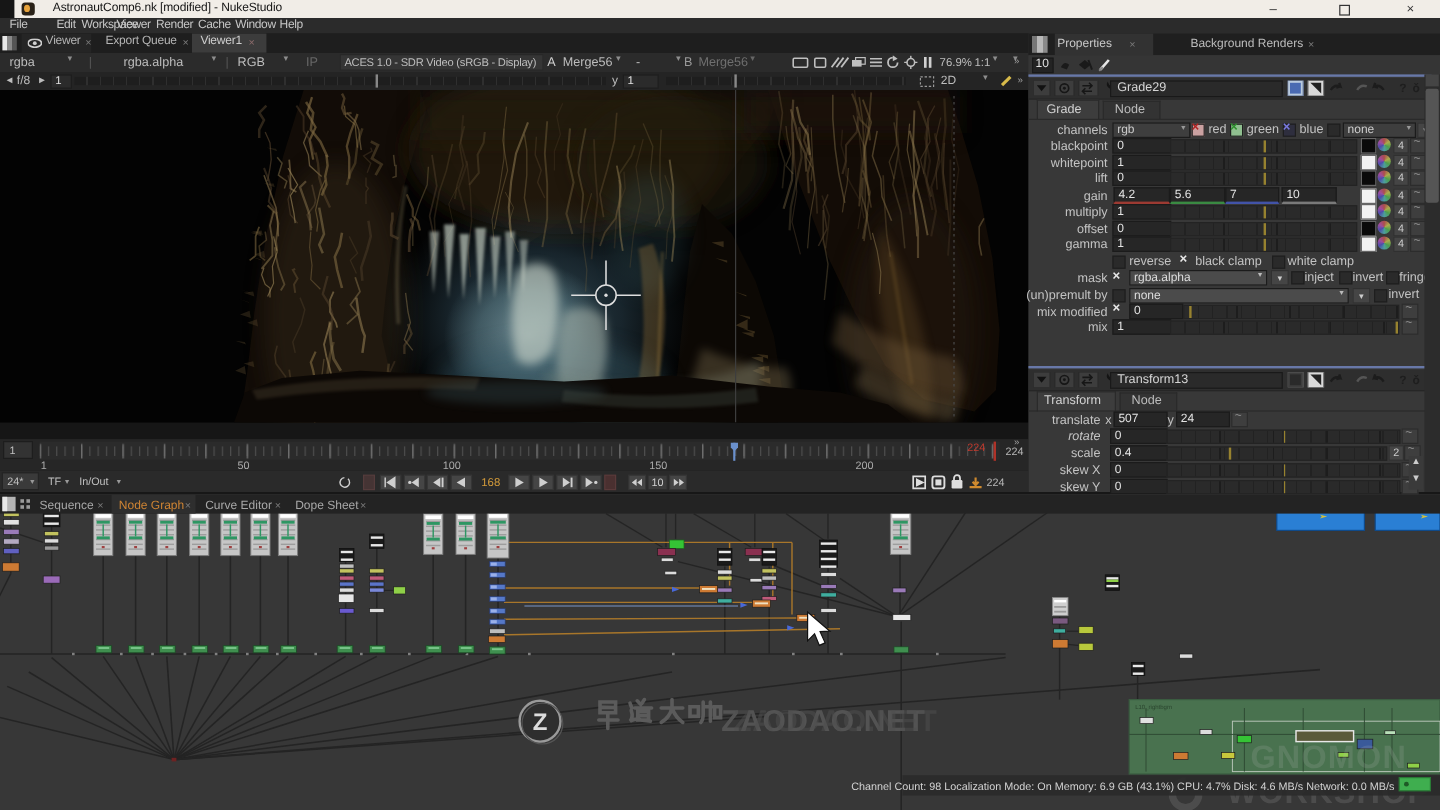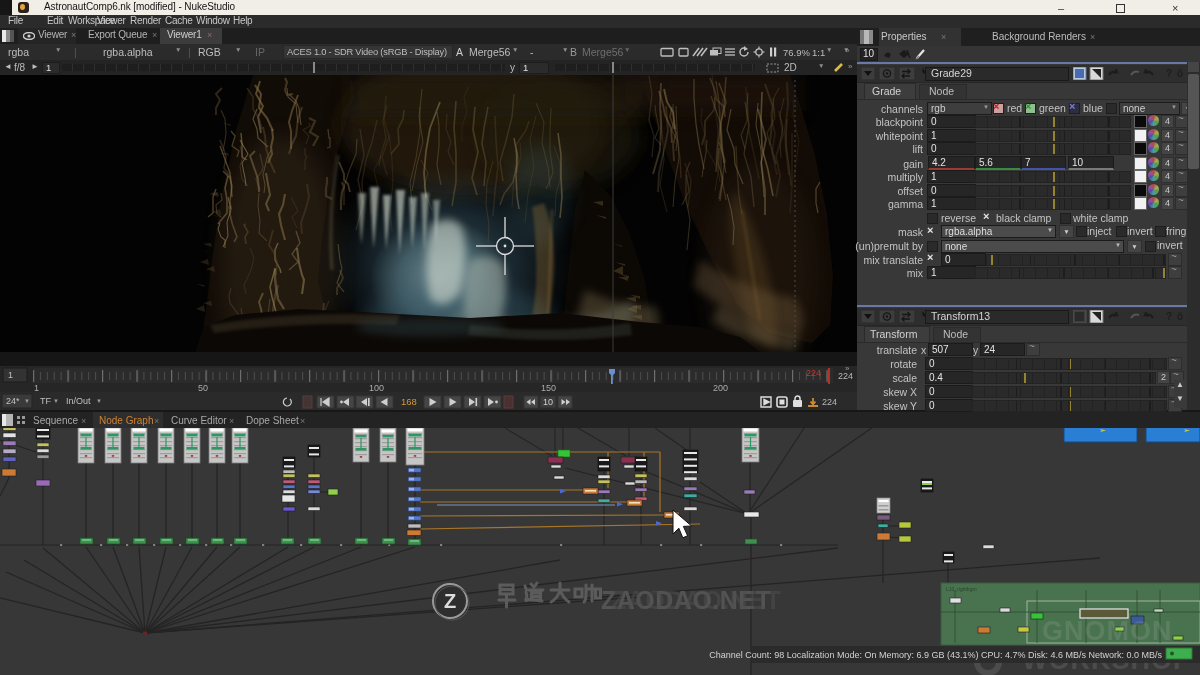--- a/index.html
+++ b/index.html
@@ -661,21 +661,21 @@
       <div class="cb" style="left:298px;top:198px;"></div>
       <div class="ctext" style="left:309px;top:197px;">fringe</div>
 
       <div class="lb" style="left:0;top:212px;">(un)premult by</div>
       <div class="cb" style="left:70px;top:213px;"></div>
       <div class="in" style="left:84px;top:212px;width:178px;background:#4b4b4b;color:#ddd;">none<span style="position:absolute;right:2px;top:1px;font-size:6px;color:#bbb;">▼</span></div>
       <div class="b4" style="left:270px;top:212px;width:13px;"><span style="font-size:6.5px;">▼</span></div>
       <div class="cb" style="left:288px;top:213px;"></div>
       <div class="ctext" style="left:300px;top:211px;">invert</div>
 
-      <div class="lb" style="left:0;top:225.5px;">mix translate</div>
+      <div class="lb" style="left:0;top:225.5px;">mix modified</div>
       <span class="cbx" style="left:70px;top:223px;">×</span>
       <div class="in" style="left:84px;top:224.5px;width:40px;">0</div>
       <div class="sl" style="left:129px;top:225.5px;width:178px;">
           <i style="left:4px;"></i>
         </div>
       <div class="cv" style="left:311px;top:224.5px;"></div>
 
       <div class="lb" style="left:0;top:239px;">mix</div>
       <div class="in" style="left:70px;top:238px;width:44px;">1</div>
       <div class="sl" style="left:118px;top:239px;width:189px;">
@@ -718,21 +718,21 @@
     <div style="position:absolute;left:76px;top:299px;width:46px;height:15px;background:#333;border:1px solid #2a2a2a;border-bottom:none;"></div>
     <span style="position:absolute;left:86px;top:300px;font-size:10.5px;color:#bdbdbd;">Node</span>
     <div style="position:absolute;left:0;top:314px;width:336px;height:1px;background:#2a2a2a;"></div>
     <div id="xformbody">
       <div class="lb" style="left:0;top:316px;margin-left:-60px;">translate</div>
       <div class="ctext" style="left:64px;top:316px;">x</div>
       <div class="in" style="left:71px;top:315px;width:40px;">507</div>
       <div class="ctext" style="left:116px;top:316px;">y</div>
       <div class="in" style="left:123px;top:315px;width:40px;">24</div>
       <div class="cv" style="left:169px;top:315px;"></div>
-      <div class="lb" style="left:0;top:330px;margin-left:-60px;">rotate</div>
+      <div class="lb" style="left:0;top:330px;margin-left:-60px;font-style:italic;">rotate</div>
       <div class="in" style="left:68px;top:329px;width:43px;">0</div>
       <div class="sl" style="left:115px;top:330px;width:193px;">
           <i></i>
         </div>
       <div class="cv" style="left:311px;top:329px;"></div>
       <div class="lb" style="left:0;top:344px;margin-left:-60px;">scale</div>
       <div class="in" style="left:68px;top:343px;width:43px;">0.4</div>
       <div class="sl" style="left:115px;top:344px;width:182px;">
           <i style="left:28%;"></i>
         </div>

